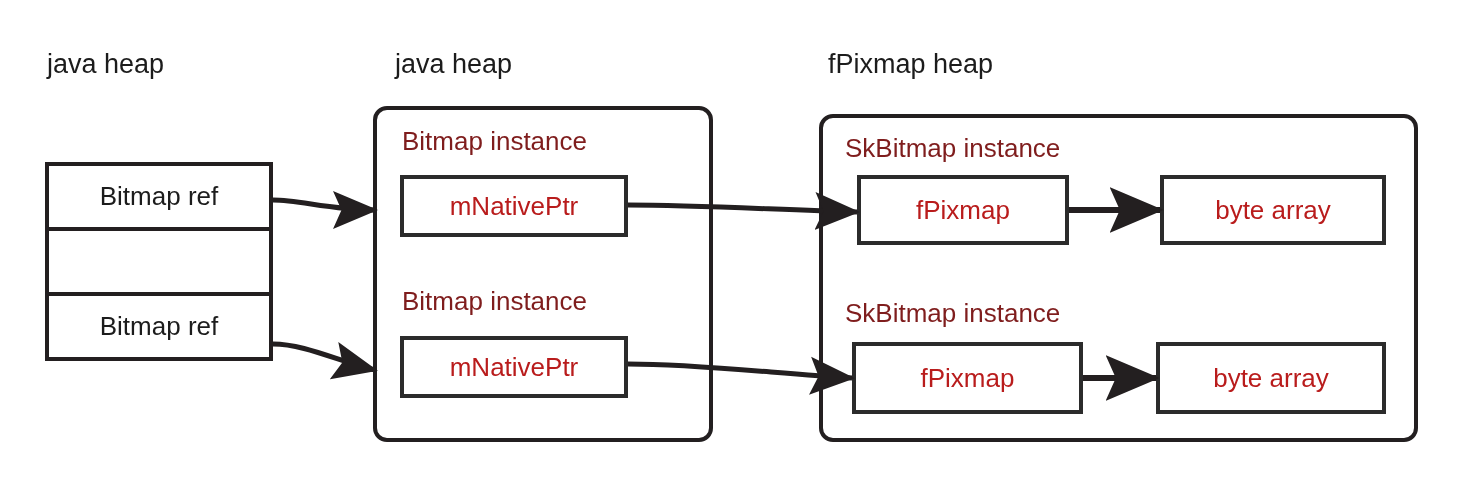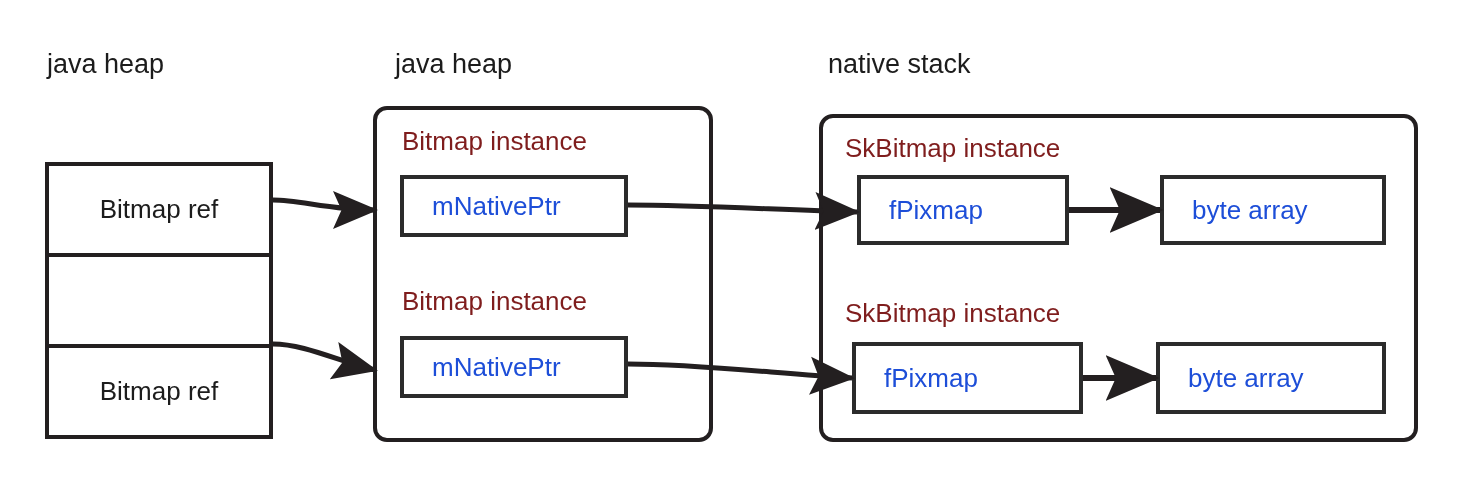--- a/index.html
+++ b/index.html
@@ -53,21 +53,21 @@
     width: 599px;
     height: 328px;
   }
 
   
   #java-stack-table {
     position: absolute;
     left: 45px;
     top: 162px;
     width: 228px;
-    height: 277px;
+    height: 199px;
     box-sizing: border-box;
     border: 4px solid #231f20;
     background: #ffffff;
     display: flex;
     flex-direction: column;
   }
   .stack-slot {
     flex: 1 1 0;
     display: flex;
     align-items: center;
@@ -94,25 +94,24 @@
   #skbitmap-instance-label-2 { left: 845px; top: 298px; }
 
   
   .field-box {
     position: absolute;
     box-sizing: border-box;
     border: 4px solid #2b2b2b;
     background: #ffffff;
     display: flex;
     align-items: center;
-    justify-content: flex-start;
+    justify-content: center;
     font-size: 26px;
-    color: #1d4ed8;
+    color: #b91c1c;
     white-space: nowrap;
-    padding-left: 28px;
   }
   #mnativeptr-box-1 { left: 400px;  top: 175px; width: 228px; height: 62px; }
   #mnativeptr-box-2 { left: 400px;  top: 336px; width: 228px; height: 62px; }
   #fpixmap-box-1    { left: 857px;  top: 175px; width: 212px; height: 70px; }
   #fpixmap-box-2    { left: 852px;  top: 342px; width: 231px; height: 72px; }
   #bytearray-box-1  { left: 1160px; top: 175px; width: 226px; height: 70px; }
   #bytearray-box-2  { left: 1156px; top: 342px; width: 230px; height: 72px; }
 
   
   #connectors {
@@ -124,21 +123,21 @@
     pointer-events: none;
   }
 </style>
 </head>
 <body>
 
 <div id="diagram">
 
   <div class="section-label" id="label-java-stack">java heap</div>
   <div class="section-label" id="label-java-heap">java heap</div>
-  <div class="section-label" id="label-native-heap">native stack</div>
+  <div class="section-label" id="label-native-heap">fPixmap heap</div>
 
   <div id="java-stack-table">
     <div class="stack-slot">
       <span>Bitmap ref</span>
     </div>
     <div class="stack-slot">
       <span></span>
     </div>
     <div class="stack-slot">
       <span>Bitmap ref</span>

